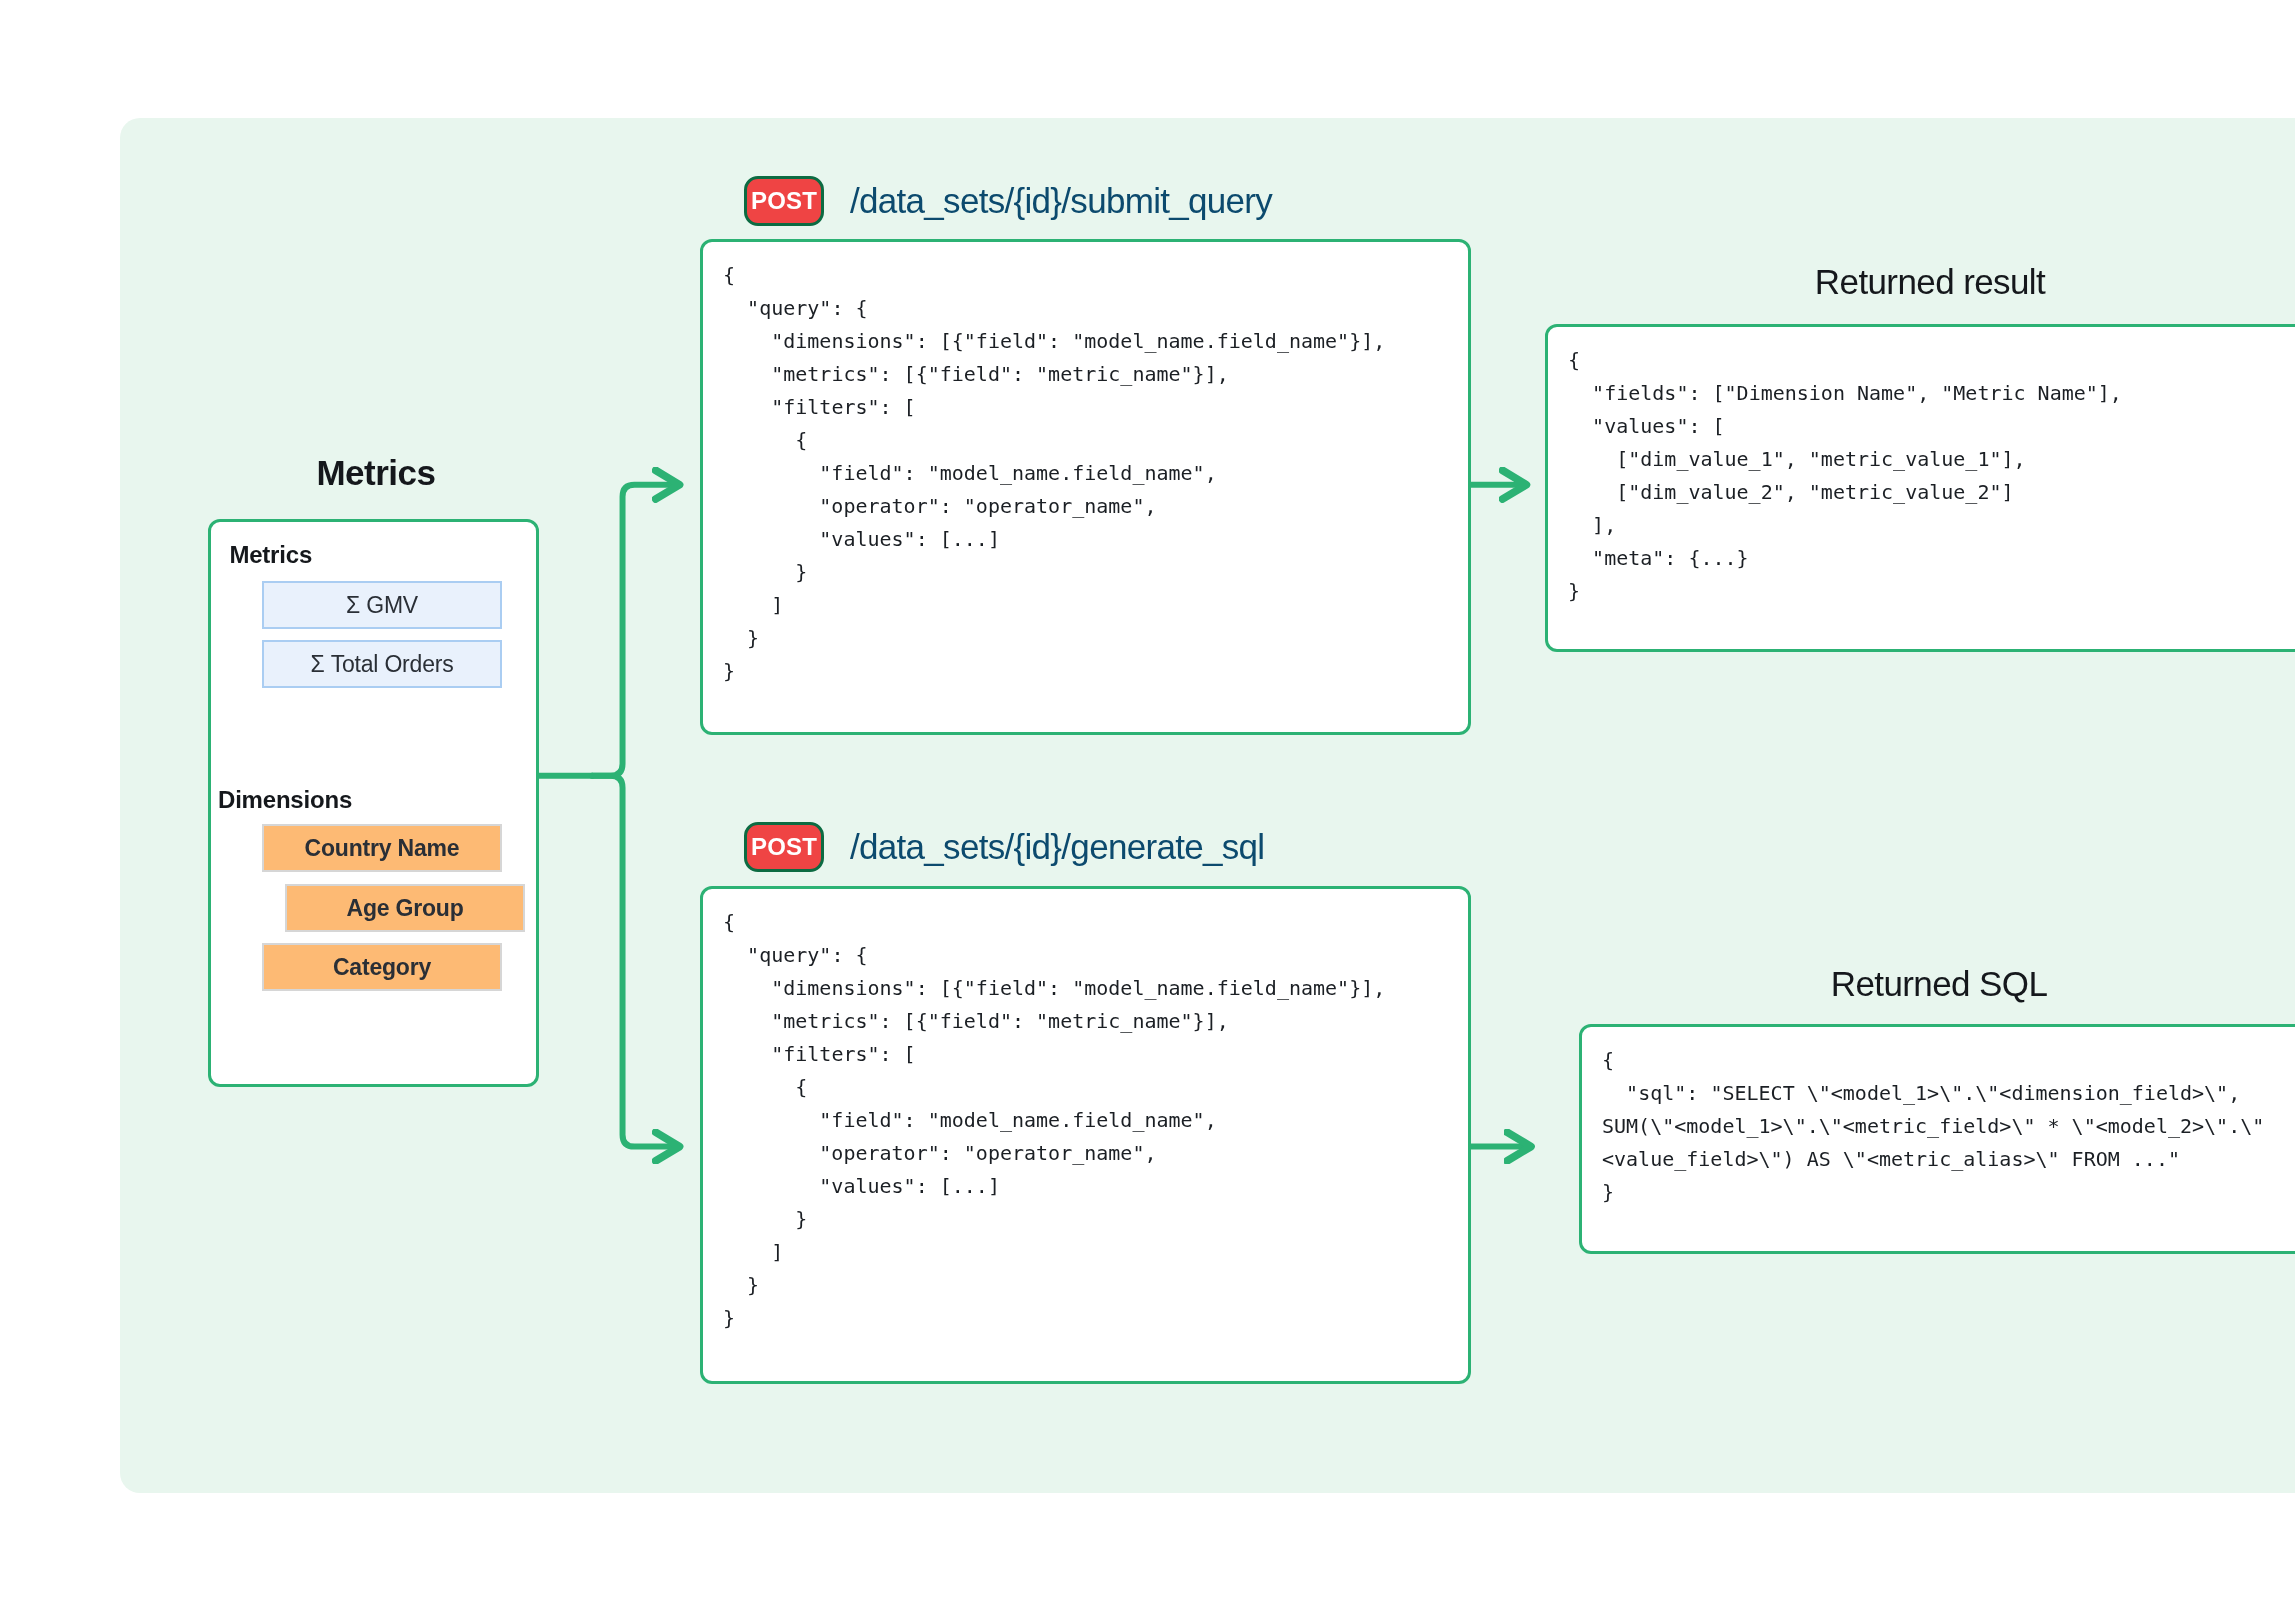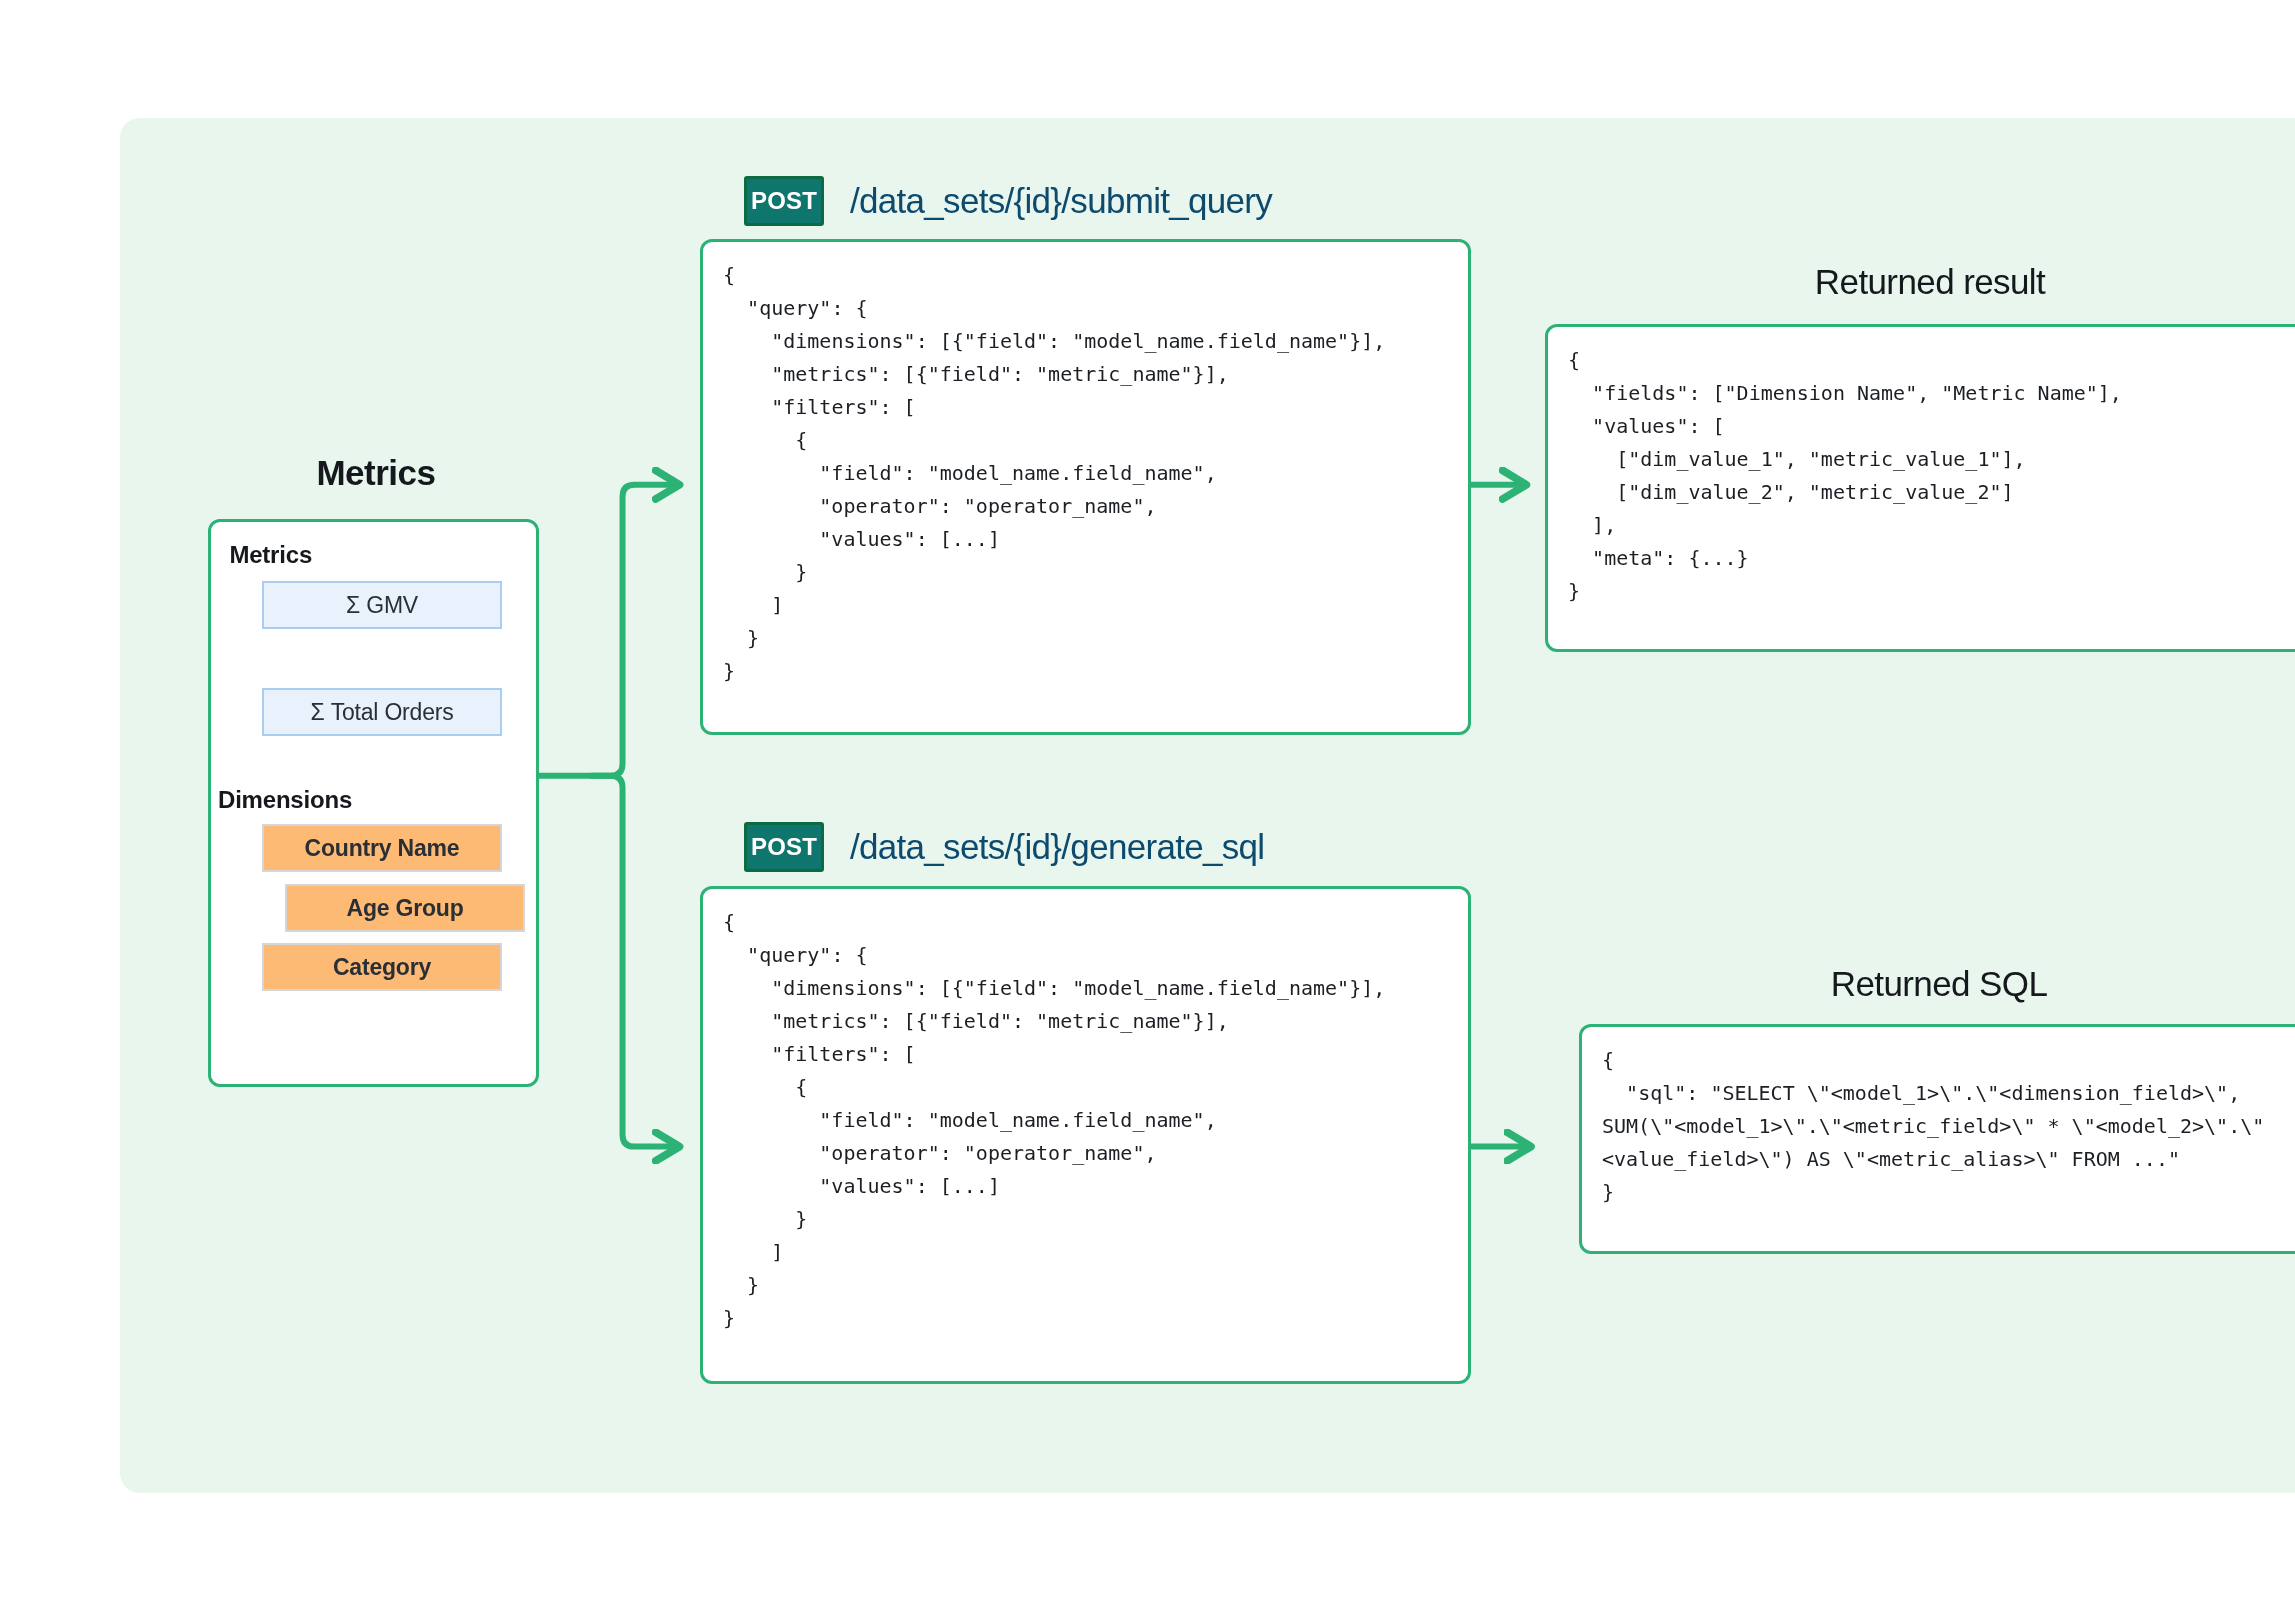--- a/index.html
+++ b/index.html
@@ -77,23 +77,23 @@
   .chip.dimension {
     background: #fdba74;
     border: 2.3px solid #d6d6d6;
     font-weight: bold;
   }
 
   
   .endpoint-header { position: absolute; display: flex; align-items: center; }
   .method-badge {
     width: 80px; height: 50px;
-    background: #0f766e;
+    background: #ef4444;
     border: 3.7px solid #0c6b42;
-    border-radius: 3px;
+    border-radius: 14px;
     box-sizing: border-box;
     display: flex; align-items: center; justify-content: center;
     color: #ffffff;
     font-size: 24px;
     font-weight: 600;
     letter-spacing: 0.2px;
   }
   .endpoint-path {
     margin-left: 26px;
     font-size: 35px;
@@ -162,21 +162,21 @@
 
   <path d="M3205,2498 L3330,2498" fill="none" stroke="#2cb274" stroke-width="13" stroke-linecap="round" marker-end="url(#arrowhead)"></path>
 </svg>
 
 <div id="dataset-title">Metrics</div>
 
 <div id="dataset-card">
   <div class="field-group-label" id="metrics-label">Metrics</div>
 
   <div class="chip metric" style="top:59px;">Σ GMV</div>
-  <div class="chip metric" style="top:118px;margin-top:48px;">Σ Total Orders</div>
+  <div class="chip metric" style="top:118px;">Σ Total Orders</div>
 
   <div class="field-group-label" id="dimensions-label">Dimensions</div>
 
   <div class="chip dimension" style="top:302px;">Country Name</div>
   <div class="chip dimension" style="top:362px;margin-left:23px;">Age Group</div>
   <div class="chip dimension" style="top:421px;text-align:right;">Category</div>
 </div>
 
 <div class="endpoint-header" style="left:744px; top:176px;">
   <div class="method-badge">POST</div>

